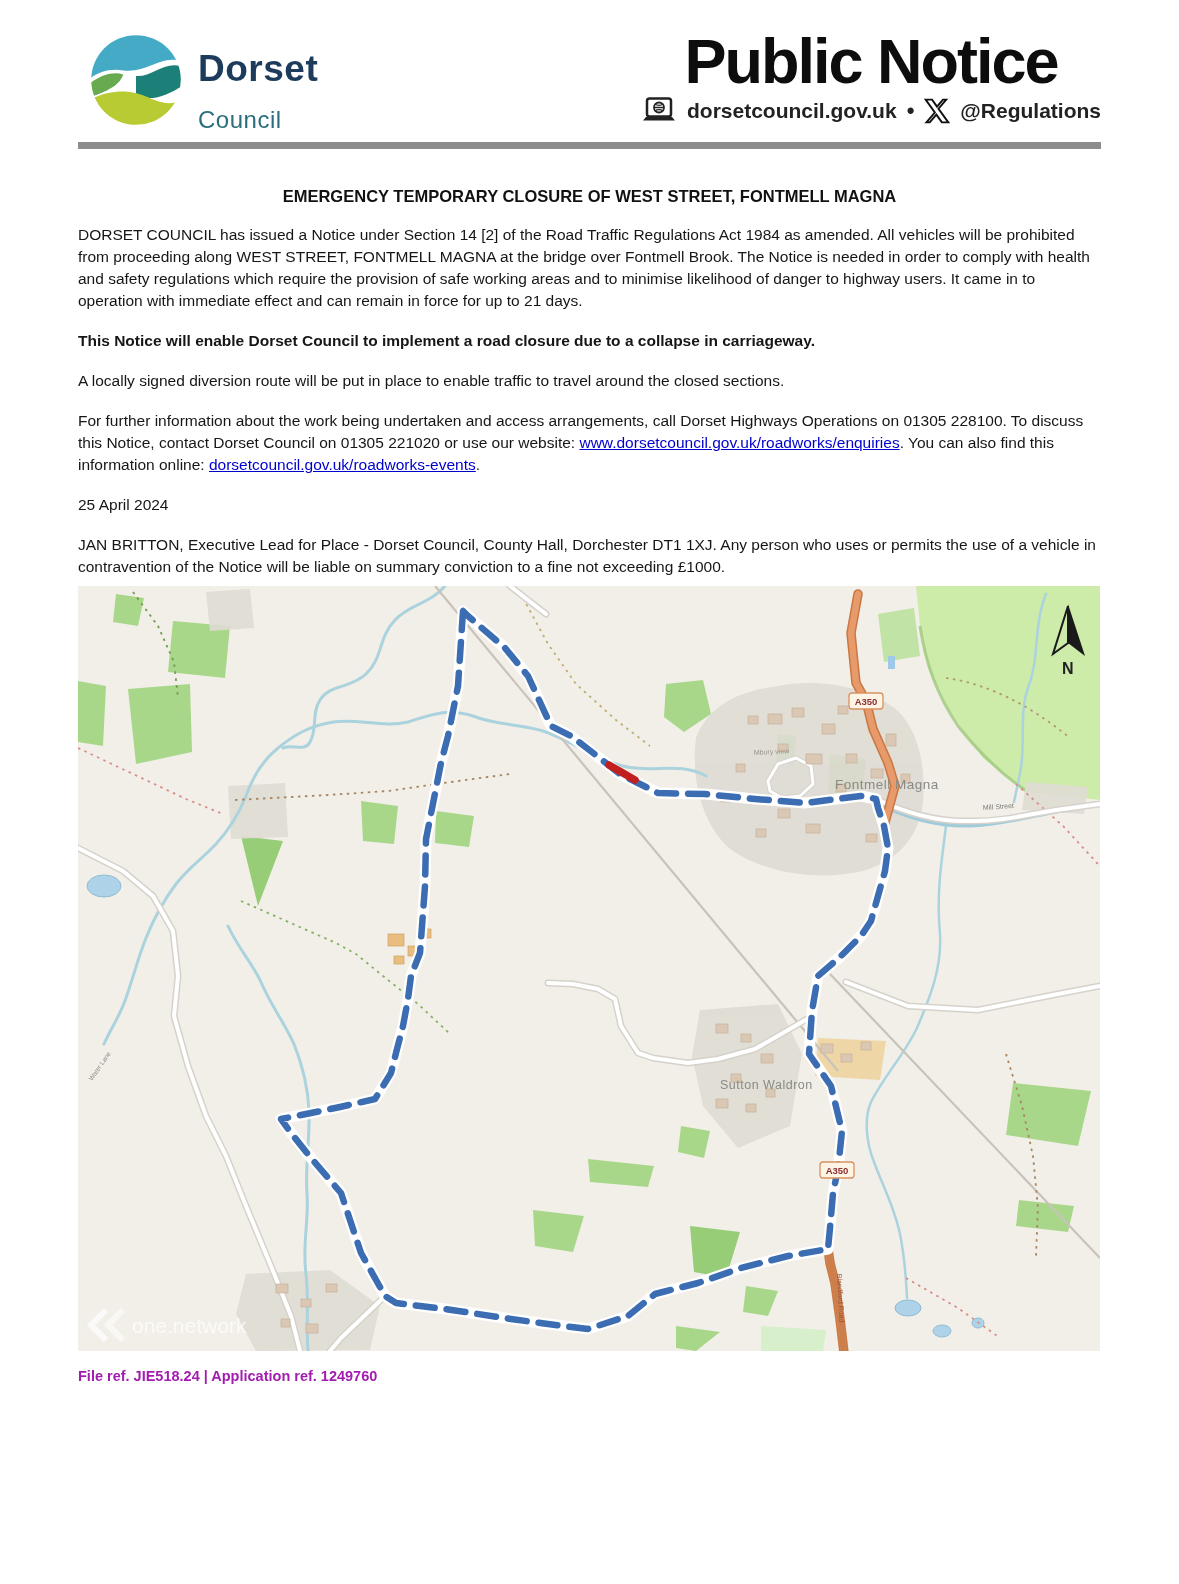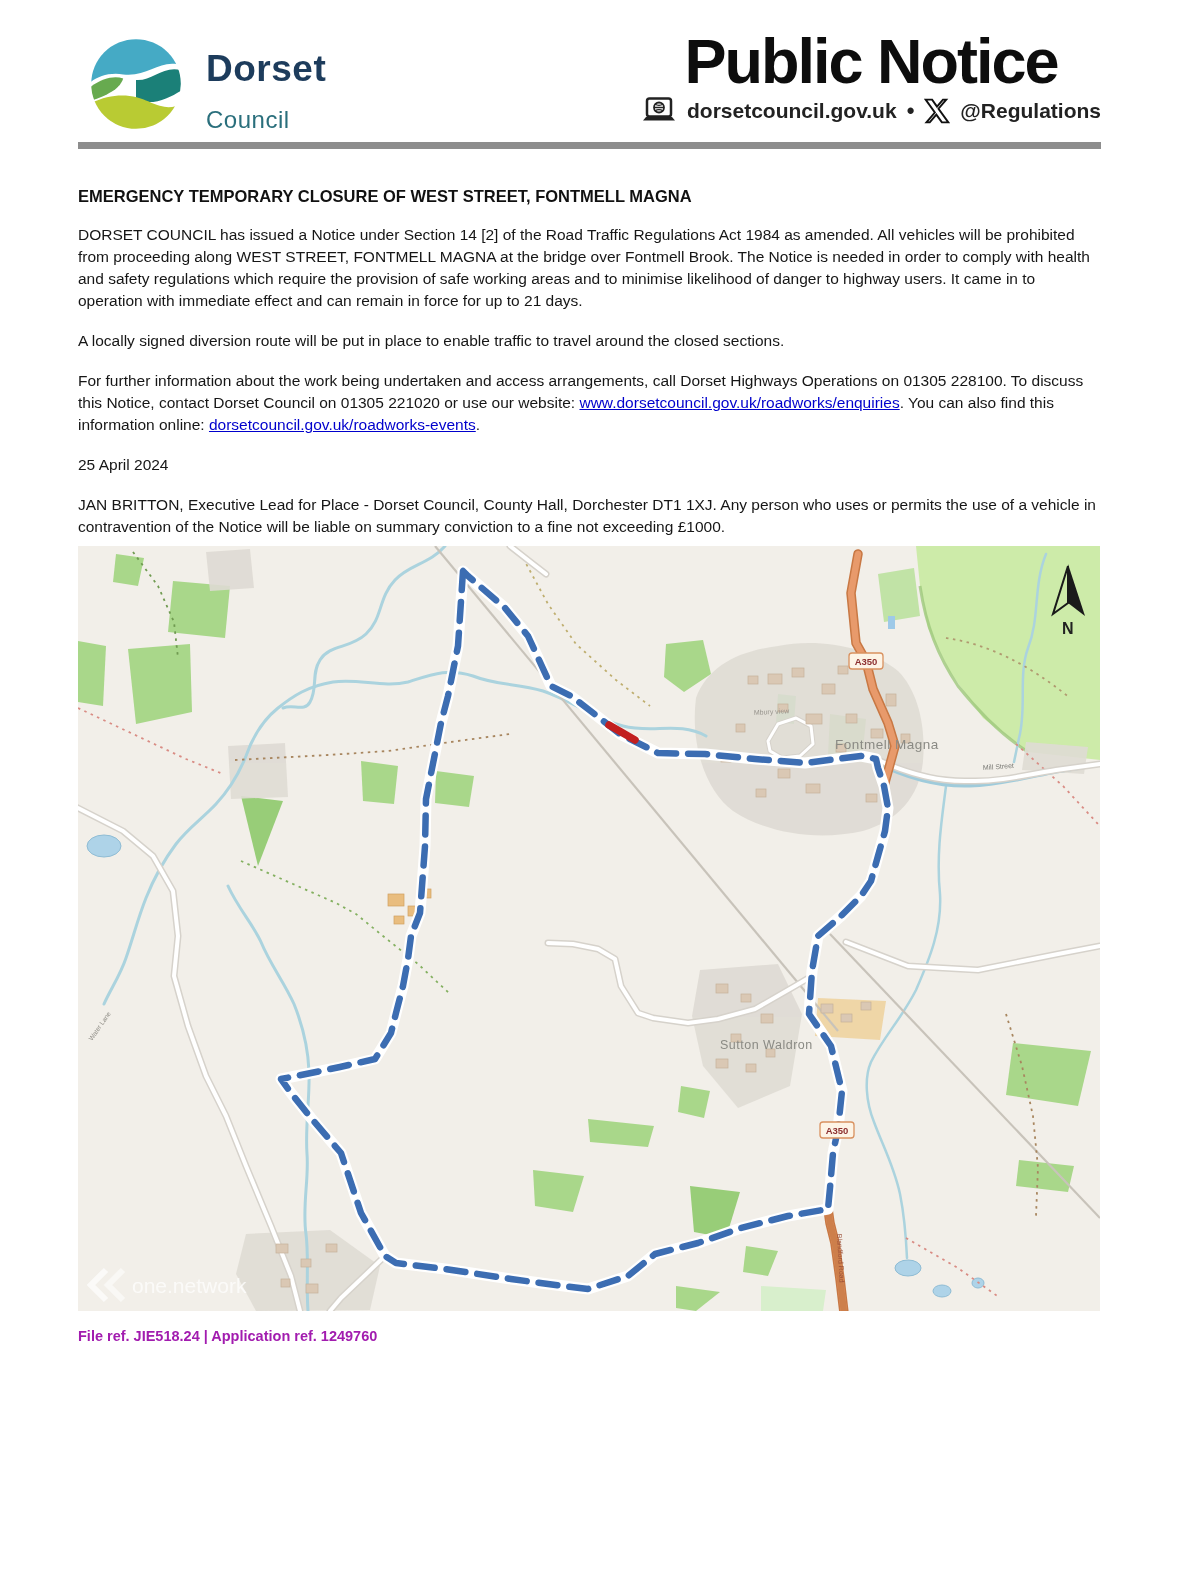--- a/index.html
+++ b/index.html
@@ -1,28 +1,28 @@
 <!DOCTYPE html>
 <html><head>
 <meta charset="utf-8">
 <style>
   html,body{margin:0;padding:0;background:#ffffff;}
   body{width:1179px;height:1584px;overflow:hidden;font-family:"Liberation Sans",sans-serif;color:#161616;position:relative;}
   .header{display:flex;justify-content:space-between;align-items:flex-start;margin:28px 78px 0 88px;}
-  .logo{display:flex;align-items:flex-end;gap:22px;}
+  .logo{display:flex;align-items:center;gap:14px;}
   .logo-text{margin-top:22px;line-height:1;}
   .logo-line1{font-size:37px;font-weight:600;color:#1d3c5c;letter-spacing:.5px;}
   .logo-line2{font-size:24px;font-weight:500;color:#2a6f7c;margin-top:21px;letter-spacing:.5px;}
   .masthead{text-align:center;margin-top:2px;}
   .masthead-title{font-size:63px;font-weight:800;letter-spacing:-2px;color:#0d0d0d;line-height:1;white-space:nowrap;}
   .masthead-sub{display:flex;align-items:center;justify-content:flex-end;gap:10px;margin-top:4px;font-size:21px;font-weight:600;color:#222;}
   .dot{font-size:22px;line-height:1;}
   .rule{height:7px;background:#8d8d8d;margin:10px 78px 0 78px;}
   .content{margin:0 78px;}
-  h1.notice-title{font-size:16.5px;font-weight:bold;margin:38px 0 0 0;color:#111;}
+  h1.notice-title{font-size:16.5px;font-weight:bold;text-align:center;margin:38px 0 0 0;color:#111;}
   .para{font-size:15.5px;line-height:1.42;margin:18px 0 0 0;}
   .para.bold{font-weight:bold;}
   a.doc-link{color:#0000cc;text-decoration:underline;}
   .map-wrap{margin-top:8px;line-height:0;}
   .fileref{font-size:14.5px;font-weight:bold;margin-top:17px;color:#a21caf;}
   svg text{font-family:"Liberation Sans",sans-serif;}
 </style>
 </head>
 <body>
 
@@ -65,20 +65,21 @@
       <span>@Regulations</span>
     </div>
   </div>
 </div>
 
 <div class="rule"></div>
 
 <div class="content">
   <h1 class="notice-title">EMERGENCY TEMPORARY CLOSURE OF WEST STREET, FONTMELL MAGNA</h1>
   <p class="para">DORSET COUNCIL has issued a Notice under Section 14 [2] of the Road Traffic Regulations Act 1984 as amended. All vehicles will be prohibited from proceeding along WEST STREET, FONTMELL MAGNA at the bridge over Fontmell Brook. The Notice is needed in order to comply with health and safety regulations which require the provision of safe working areas and to minimise likelihood of danger to highway users. It came in to operation with immediate effect and can remain in force for up to 21 days.</p>
+  <p class="para bold">This Notice will enable Dorset Council to implement a road closure due to a collapse in carriageway.</p>
   <p class="para">A locally signed diversion route will be put in place to enable traffic to travel around the closed sections.</p>
   <p class="para"><span>For further information about the work being undertaken and access arrangements, call Dorset Highways Operations on 01305 228100. To discuss this Notice, contact Dorset Council on 01305 221020 or use our website: </span><a href="#" class="doc-link">www.dorsetcouncil.gov.uk/roadworks/enquiries</a><span>. You can also find this information online: </span><a href="#" class="doc-link">dorsetcouncil.gov.uk/roadworks-events</a><span>.</span></p>
   <p class="para">25 April 2024</p>
   <p class="para">JAN BRITTON, Executive Lead for Place - Dorset Council, County Hall, Dorchester DT1 1XJ. Any person who uses or permits the use of a vehicle in contravention of the Notice will be liable on summary conviction to a fine not exceeding £1000.</p>
 
   <div class="map-wrap">
   <svg width="1022" height="765" viewBox="0 0 1022 765">
     <rect x="0" y="0" width="1022" height="765" fill="#f2efe9"></rect>
 
     <path d="M838,0 L1022,0 L1022,214 L950,206 L905,172 L872,126 L850,82 L842,40 Z" fill="#cdeba9"></path>

